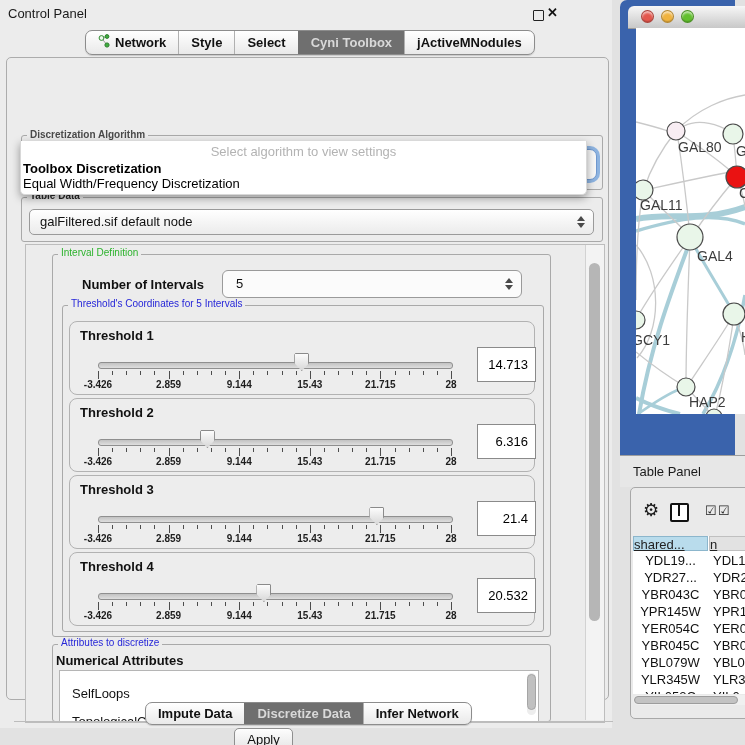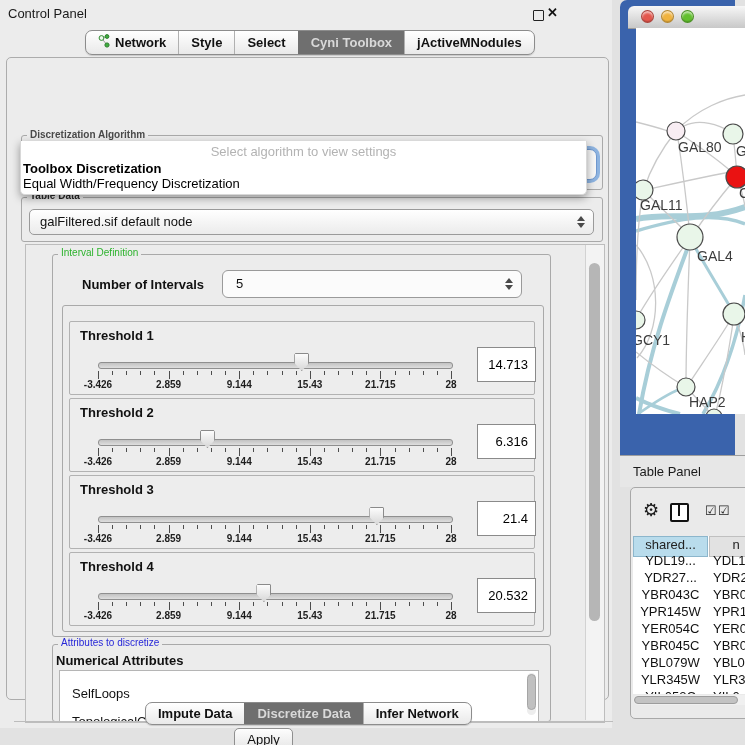--- a/index.html
+++ b/index.html
@@ -56,21 +56,21 @@
 
   #interval-group{left:45px;top:196px;width:497px;height:381px;}
   #interval-label{left:51px;top:189px;}
   #numint-label{left:75px;top:219px;font-size:13px;font-weight:bold;color:#111;}
   #numint-spinner{left:215px;top:212px;width:298px;height:26px;border:1px solid #9a9a9a;border-radius:6px;background:#fbfbfb;}
   #numint-spinner .val{line-height:26px;left:13px;}
   #thr-group{left:55px;top:247px;width:480px;height:325px;}
   #thr-group-label{left:61px;top:240px;}
 
   #thr-rows{left:62px;top:263px;width:466px;display:flex;flex-direction:column;gap:3px;}
-  .thr-row{position:relative;width:464px;height:72px;border:1px solid #b2b2b2;background:#ededed;border-radius:2px;}
+  .thr-row{position:relative;width:464px;height:72px;border:1px solid #b2b2b2;background:#ededed;border-radius:8px;}
   .thr-label{position:absolute;left:10px;top:6px;font-size:13px;font-weight:bold;color:#111;}
   .thr-track{position:absolute;left:28px;top:40px;width:353px;height:5px;border:1px solid #8f8f8f;border-radius:3px;
     background:linear-gradient(#c2c2c2,#dedede);}
   .thr-thumb{position:absolute;top:31px;width:15px;height:18px;
     background:linear-gradient(#fefefe,#d6d6d6);
     clip-path:polygon(8% 0,92% 0,100% 10%,100% 55%,50% 100%,0 55%,0 10%);
     box-shadow:inset 0 0 0 1px #8a8a8a;}
   .tickrow{position:absolute;left:28px;top:49px;width:354px;height:9px;}
   .tick{position:absolute;top:0;width:1px;background:#4d4d4d;}
   .tick.minor{height:4px;}
@@ -108,22 +108,22 @@
   
   #tp-titlebar{left:620px;top:455px;width:125px;height:31px;background:#e7e7e7;border-top:1px solid #9e9e9e;}
   #tp-title{position:absolute;left:13px;top:8px;font-size:13px;color:#1a1a1a;}
   #table-panel{left:630px;top:487px;width:130px;height:230px;background:#eaeaea;border:1px solid #a8a8a8;border-radius:5px;}
   #tp-gear{position:absolute;left:12px;top:11px;font-size:18px;color:#1c1c1c;}
   #tp-split{position:absolute;left:39px;top:15px;width:15px;height:15px;border:2px solid #111;border-radius:2px;background:#fff;}
   #tp-split::after{content:"";position:absolute;left:6px;top:0;width:2px;height:11px;background:#111;}
   .tp-check{position:absolute;top:15px;font-size:13px;color:#222;}
   #tp-table{position:absolute;left:2px;top:48px;width:116px;height:158px;background:#fff;overflow:hidden;}
   .tp-hrow{position:absolute;left:0;top:0;height:16px;}
-  .tp-hcell{position:absolute;top:0;height:21px;font-size:13px;color:#222;text-align:center;line-height:15px;
-    box-sizing:border-box;border:1px solid #c0c0c0;background:#e2e2e2;}
+  .tp-hcell{position:absolute;top:0;height:15px;font-size:13px;color:#222;text-align:left;line-height:15px;
+    box-sizing:border-box;border:1px solid #c0c0c0;background:#e2e2e2;text-decoration:underline;}
   .tp-hcell.c1{left:0;width:75px;background:#b9dcec;border-color:#8cb6cc;}
   .tp-hcell.c2{left:76px;width:54px;}
   .tp-row{position:absolute;left:0;width:140px;height:17px;}
   .tp-cell{position:absolute;top:0;font-size:13px;color:#111;line-height:17px;white-space:nowrap;}
   .tp-cell.c1{left:0;width:75px;text-align:center;}
   .tp-cell.c2{left:80px;}
   #tp-hscroll{position:absolute;left:2px;top:207px;width:116px;height:10px;background:#f0f0f0;border-radius:5px;}
   #tp-hscroll .thumb{position:absolute;left:1px;top:1px;width:104px;height:8px;border-radius:4px;background:#c3c3c3;border:1px solid #9d9d9d;box-sizing:border-box;}
 </style>
 </head>
@@ -189,20 +189,21 @@
     <div id="numint-label" class="abs">Number of Intervals</div>
     <div id="numint-spinner" class="abs combo">
       <span class="val">5</span>
       <span class="updown">
           <span class="tri-up"></span>
           <span class="tri-down"></span>
         </span>
     </div>
 
     <div id="thr-group" class="abs groupbox"></div>
+    <div id="thr-group-label" class="abs group-label lbl-blue">Threshold's Coordinates for 5 Intervals</div>
     <div id="thr-rows" class="abs">
         <div class="thr-row">
           <div class="thr-label">Threshold 1</div>
           <div class="thr-track"></div>
           <div class="thr-thumb" style="left: 224.251px;"></div>
           <div class="tickrow">
             <div class="tick major" style="left: 0px;"></div>
             <div class="tick minor" style="left: 14.12px;"></div>
             <div class="tick minor" style="left: 28.24px;"></div>
             <div class="tick minor" style="left: 42.36px;"></div>

